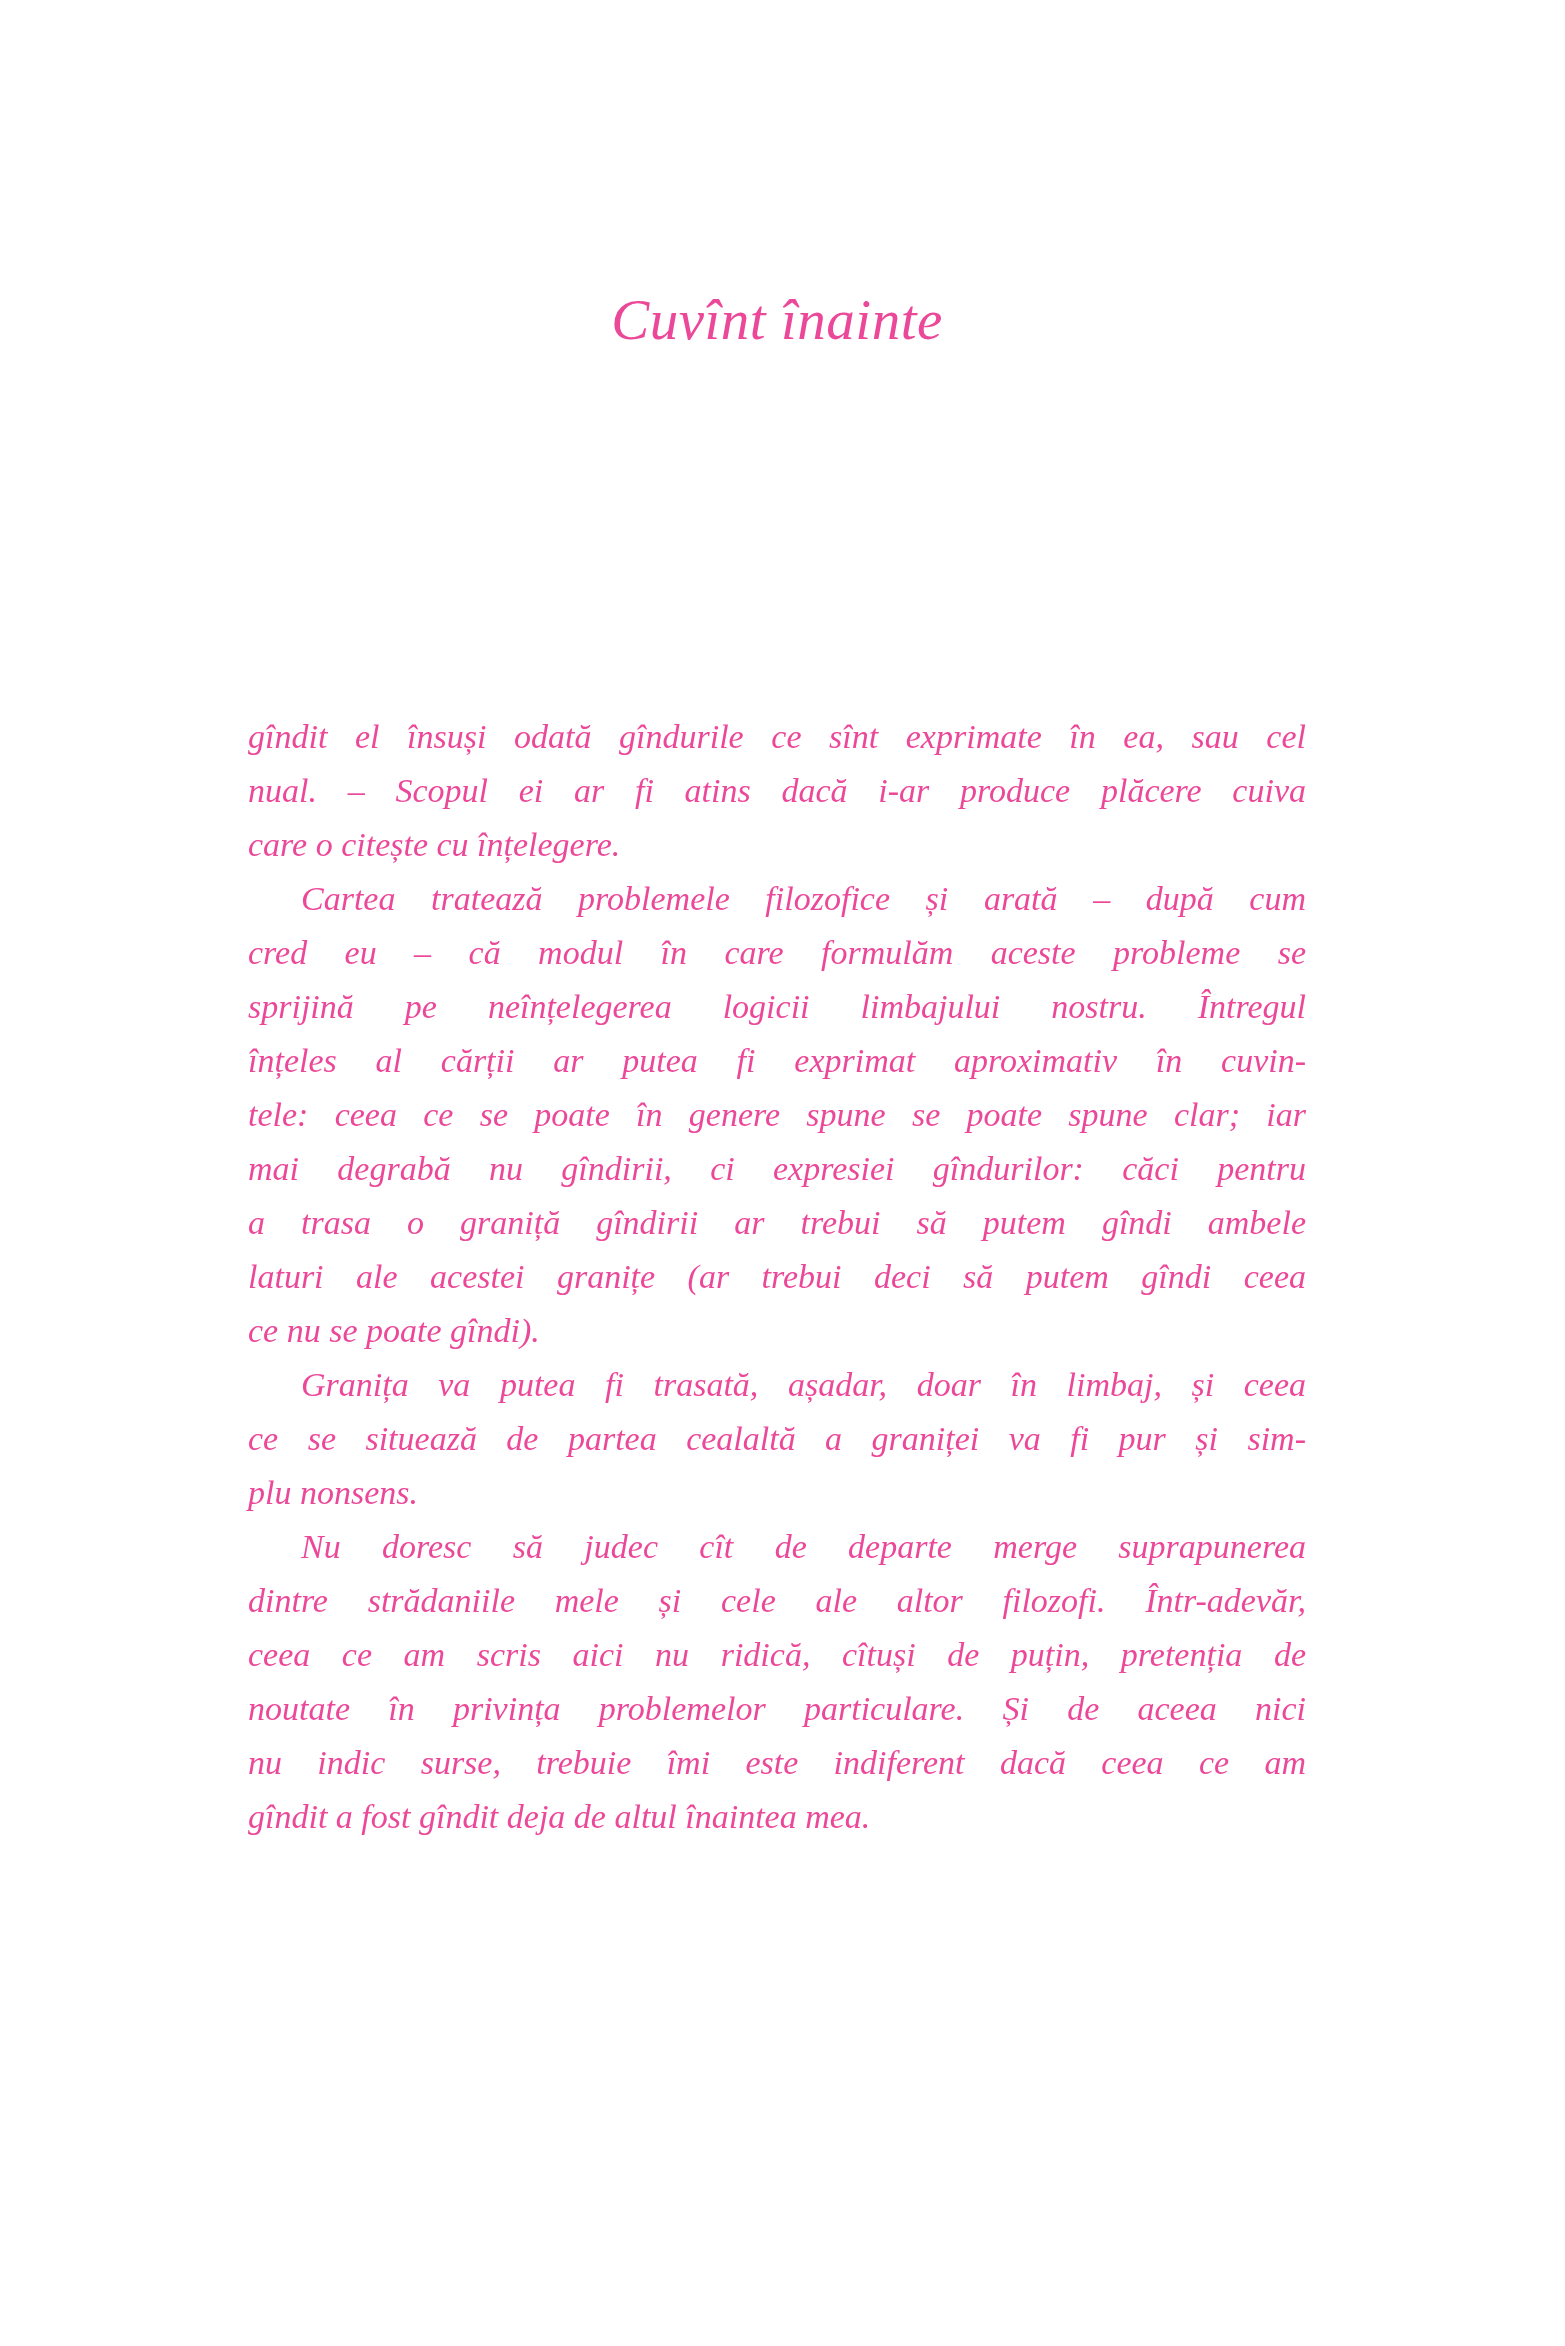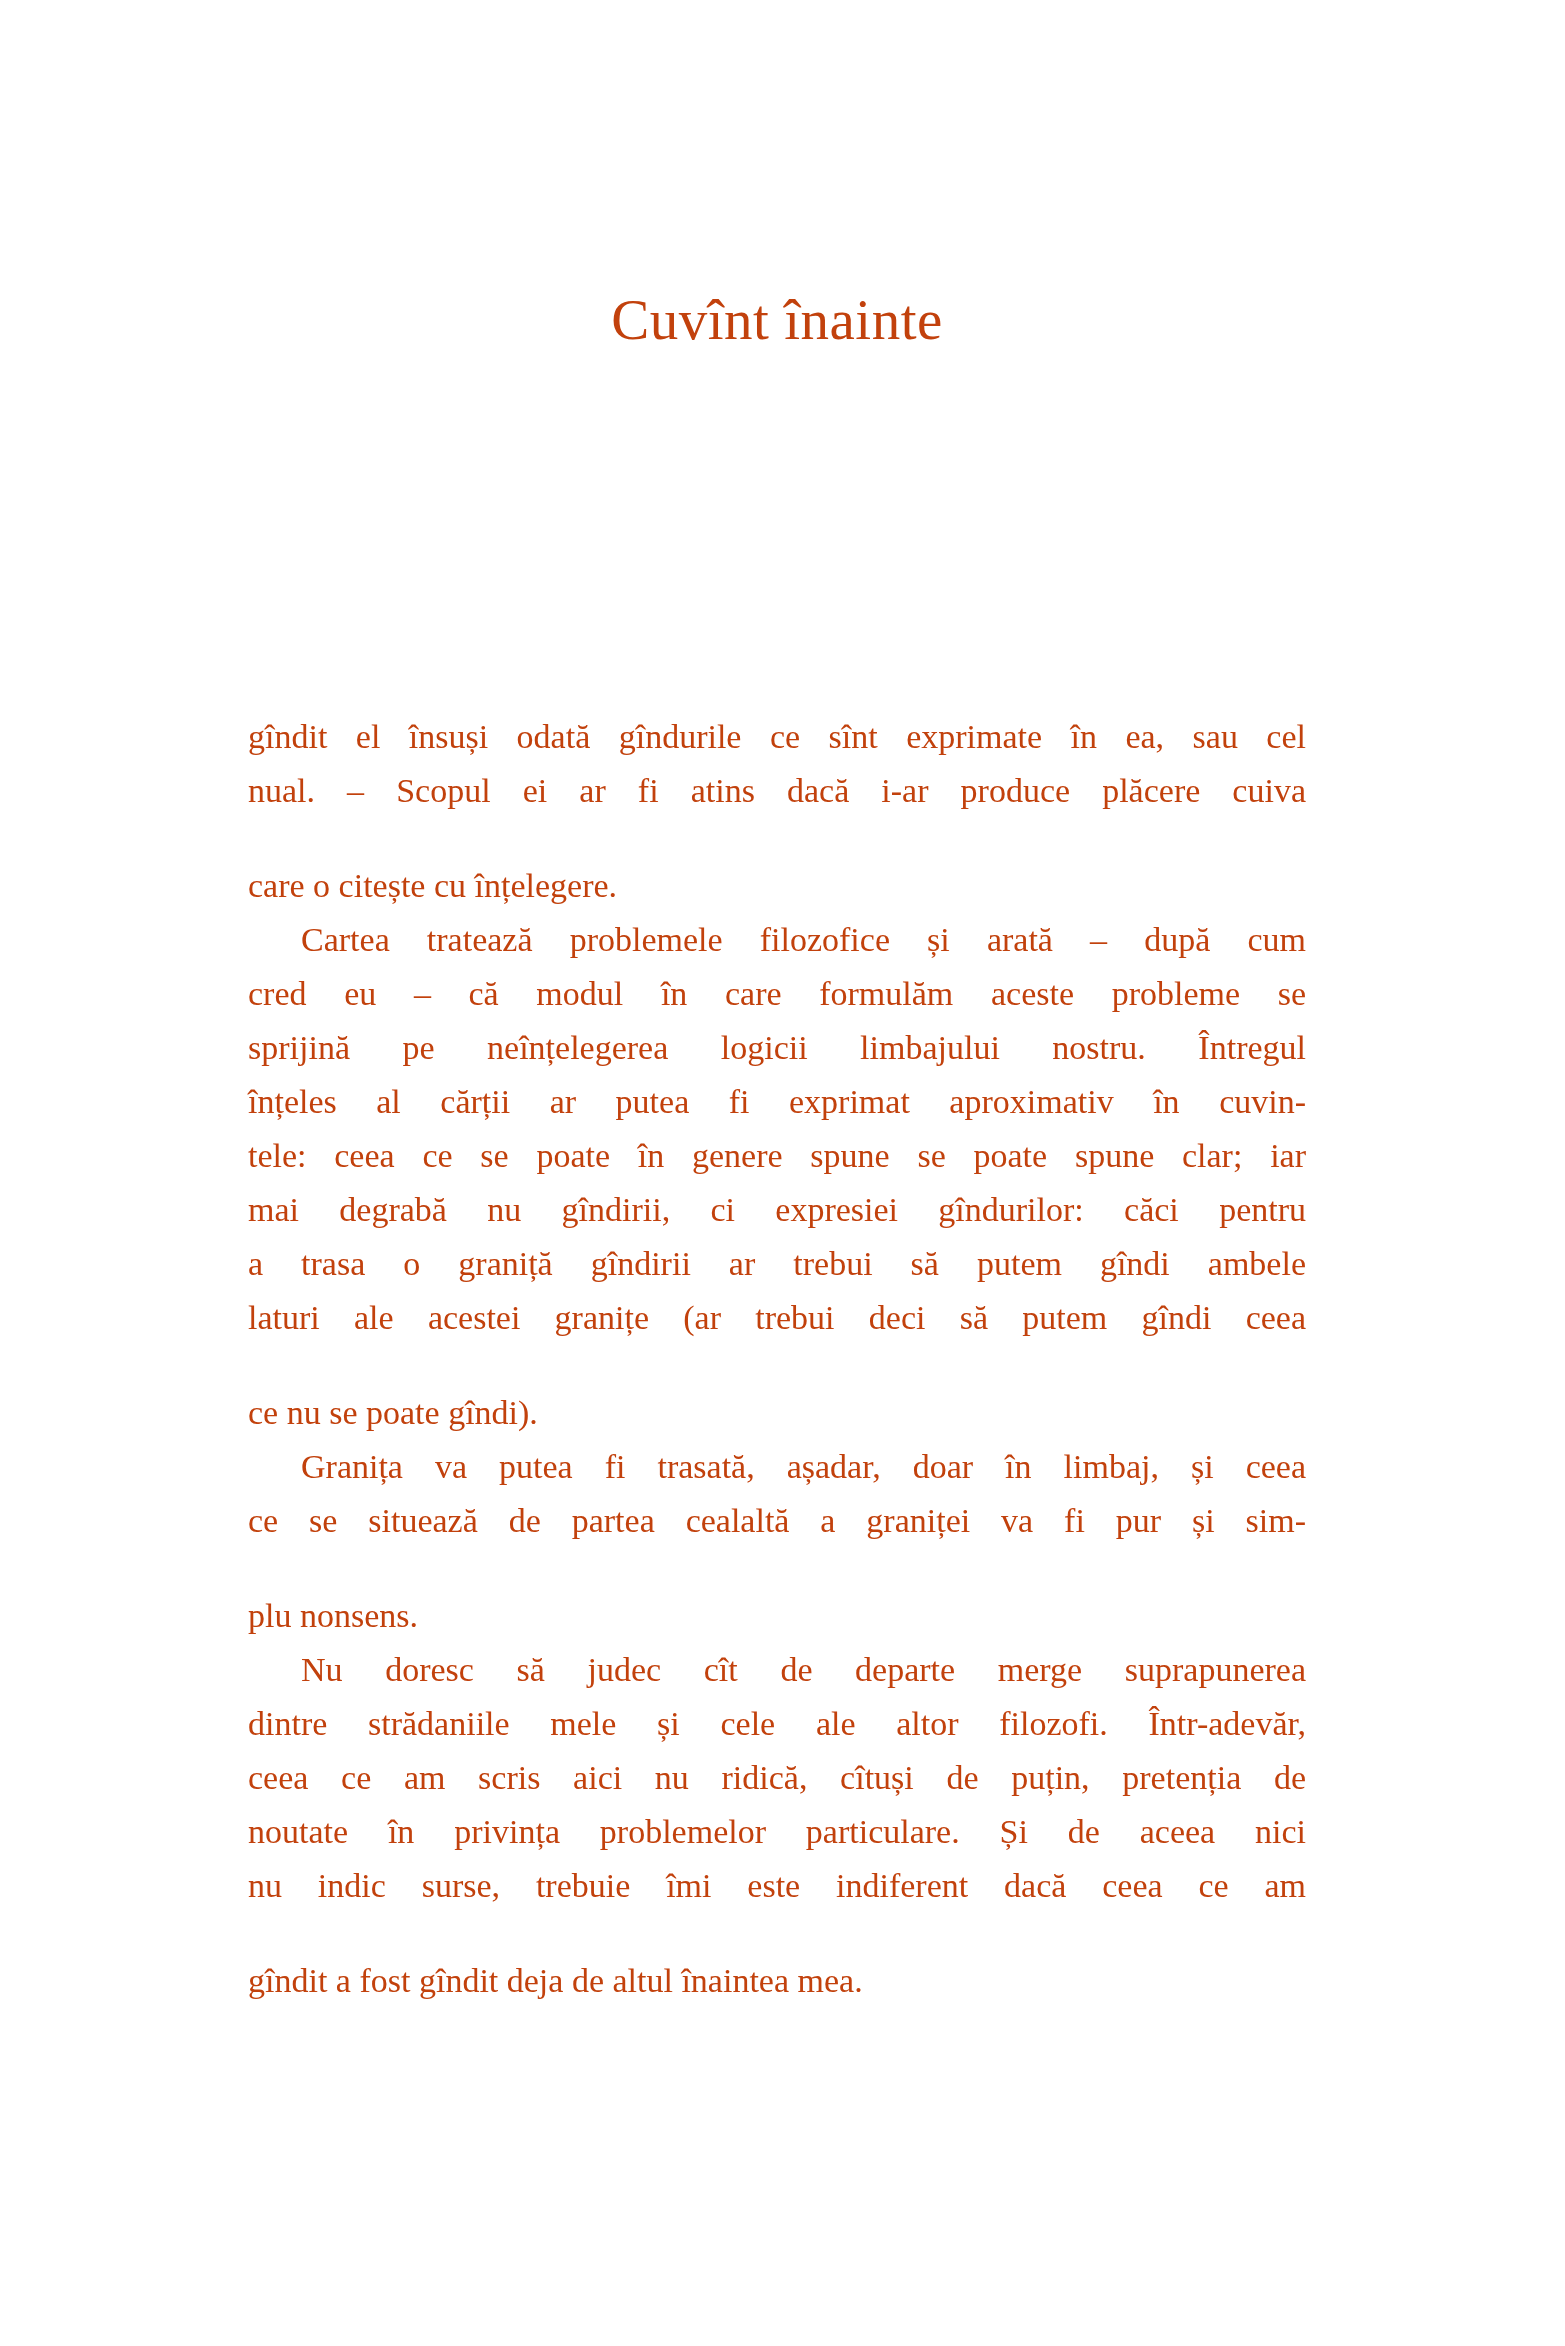--- a/index.html
+++ b/index.html
@@ -49,27 +49,26 @@
   .line {
     text-align: justify;
     text-align-last: justify;
     white-space: normal;
   }
   .line.first {
     text-indent: 53px;
   }
   .line.last {
     text-align-last: left;
-    margin-top: 41px;
   }
 </style>
 </head>
 <body>
 
-<div class="sheet" style="color: #c2410c; background: rgb(255, 255, 255);">
+<div class="sheet" style="color: #ec4899; background: rgb(255, 255, 255); font-style: italic;">
   <div class="column">
     <h1 class="title">Cuvînt înainte</h1>
     <div class="body-text">
         <div class="para">
           <div class="line">gîndit el însuși odată gîndurile ce sînt exprimate în ea, sau cel</div>
           <div class="line">nual. – Scopul ei ar fi atins dacă i-ar produce plăcere cuiva</div>
           <div class="line last">care o citește cu înțelegere.</div>
         </div>
         <div class="para">
           <div class="line first">Cartea tratează problemele filozofice și arată – după cum</div>

